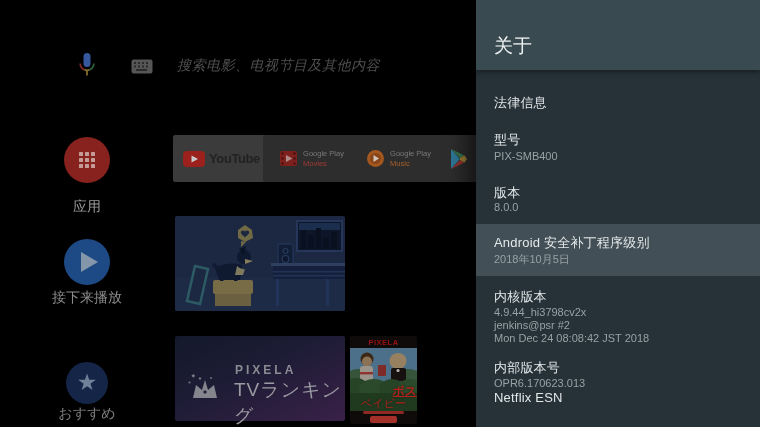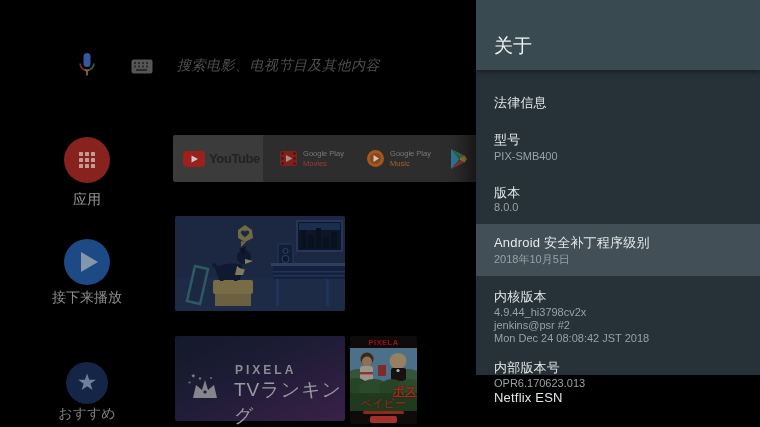--- a/index.html
+++ b/index.html
@@ -15,21 +15,21 @@
   .side-circle{border-radius:50%;display:flex;align-items:center;justify-content:center;}
   .c-apps{left:64px;top:137px;width:46px;height:46px;background:#87221e;}
   .grid9{display:grid;grid-template-columns:repeat(3,4px);grid-template-rows:repeat(3,4px);gap:2px;}
   .grid9 i{background:#c49b96;border-radius:.5px;}
   .c-next{left:64px;top:239px;width:46px;height:46px;background:#1d4a85;}
   .tri-play{width:0;height:0;border-left:17px solid #8496a9;border-top:10px solid transparent;
             border-bottom:10px solid transparent;margin-left:5px;}
   .c-star{left:66px;top:362px;width:42px;height:42px;background:#152547;}
   .star-g{font-family:"DejaVu Sans",sans-serif;font-size:23px;color:#6e8198;line-height:1;margin-top:-2px;}
   .side-label{width:120px;left:27px;text-align:center;font-size:14px;}
-  .l1{top:191px;color:#9d9d9d;} .l2{top:289px;color:#8b8b8b;} .l3{top:405px;color:#7f7f7f;}
+  .l1{top:198px;color:#9d9d9d;} .l2{top:289px;color:#8b8b8b;} .l3{top:405px;color:#7f7f7f;}
 
   .tile{top:135px;width:97px;height:47px;border-radius:2px;display:flex;align-items:center;justify-content:center;}
   .t1{left:173px;background:#3b3b3b;}
   .t2{left:263px;background:#2d2d2d;} .t3{left:350px;background:#2d2d2d;} .t4{left:437px;background:#2d2d2d;justify-content:flex-start;padding-left:11px;box-sizing:border-box;}
   .yt-word{font-size:13px;font-weight:bold;color:#222;letter-spacing:-.4px;margin-left:4px;}
   .gp-lines{margin-left:5px;line-height:1.25;}
   .gp-top{font-size:7.5px;color:#7a7a7a;display:block;}
   .gp-movies{font-size:7.5px;color:#a03a34;display:block;}
   .gp-music{font-size:7.5px;color:#a85f28;display:block;}
 
@@ -44,21 +44,21 @@
   .ncard{left:350px;top:336px;width:67px;height:88px;border-radius:2px;background:#0e0b0a;overflow:hidden;}
   .n-logo{position:absolute;top:2px;width:100%;text-align:center;font-size:7.5px;font-weight:bold;
           color:#9c1115;letter-spacing:.5px;}
   .n-art{position:absolute;top:12px;left:0;}
   .n-t1{position:absolute;top:47px;width:100%;text-align:right;font-size:12px;font-weight:bold;color:#b5221e;text-shadow:0 0 2px #14240f;text-decoration:underline;}
   .n-t2{position:absolute;top:60px;width:100%;text-align:center;font-size:11px;font-weight:normal;color:#b5221e;text-shadow:0 0 2px #14240f;}
   .n-sub{position:absolute;top:75px;left:13px;width:41px;height:3px;border-radius:1.5px;background:#8f2722;}
   .n-badge{position:absolute;top:80px;left:20px;width:27px;height:7px;border-radius:2px;background:#a33129;}
 
   
-  .panel{left:476px;top:0;width:284px;height:375px;background:#263138;
+  .panel{left:476px;top:0;width:284px;height:427px;background:#263138;
          box-shadow:-10px 0 18px rgba(0,0,0,.55);}
   .panel-header{position:absolute;left:0;top:0;width:100%;height:70px;background:#3a4a51;
                 box-shadow:0 2px 5px rgba(0,0,0,.4);}
   .panel-title{position:absolute;left:18px;top:33px;font-size:19px;color:#edf1f1;}
   .row-focus{position:absolute;left:0;top:224px;width:100%;height:52px;background:#424f56;}
   .p-title{position:absolute;left:18px;font-size:13px;color:#e3e8e9;letter-spacing:.2px;}
   .p-sub{position:absolute;left:18px;font-size:11px;color:#97a2a6;}
   .pt-legal{top:94px;} .pt-model{top:131px;} .ps-model{top:150px;}
   .pt-ver{top:184px;} .ps-ver{top:201px;}
   .pt-patch{top:234px;} .ps-patch{top:252px;}

